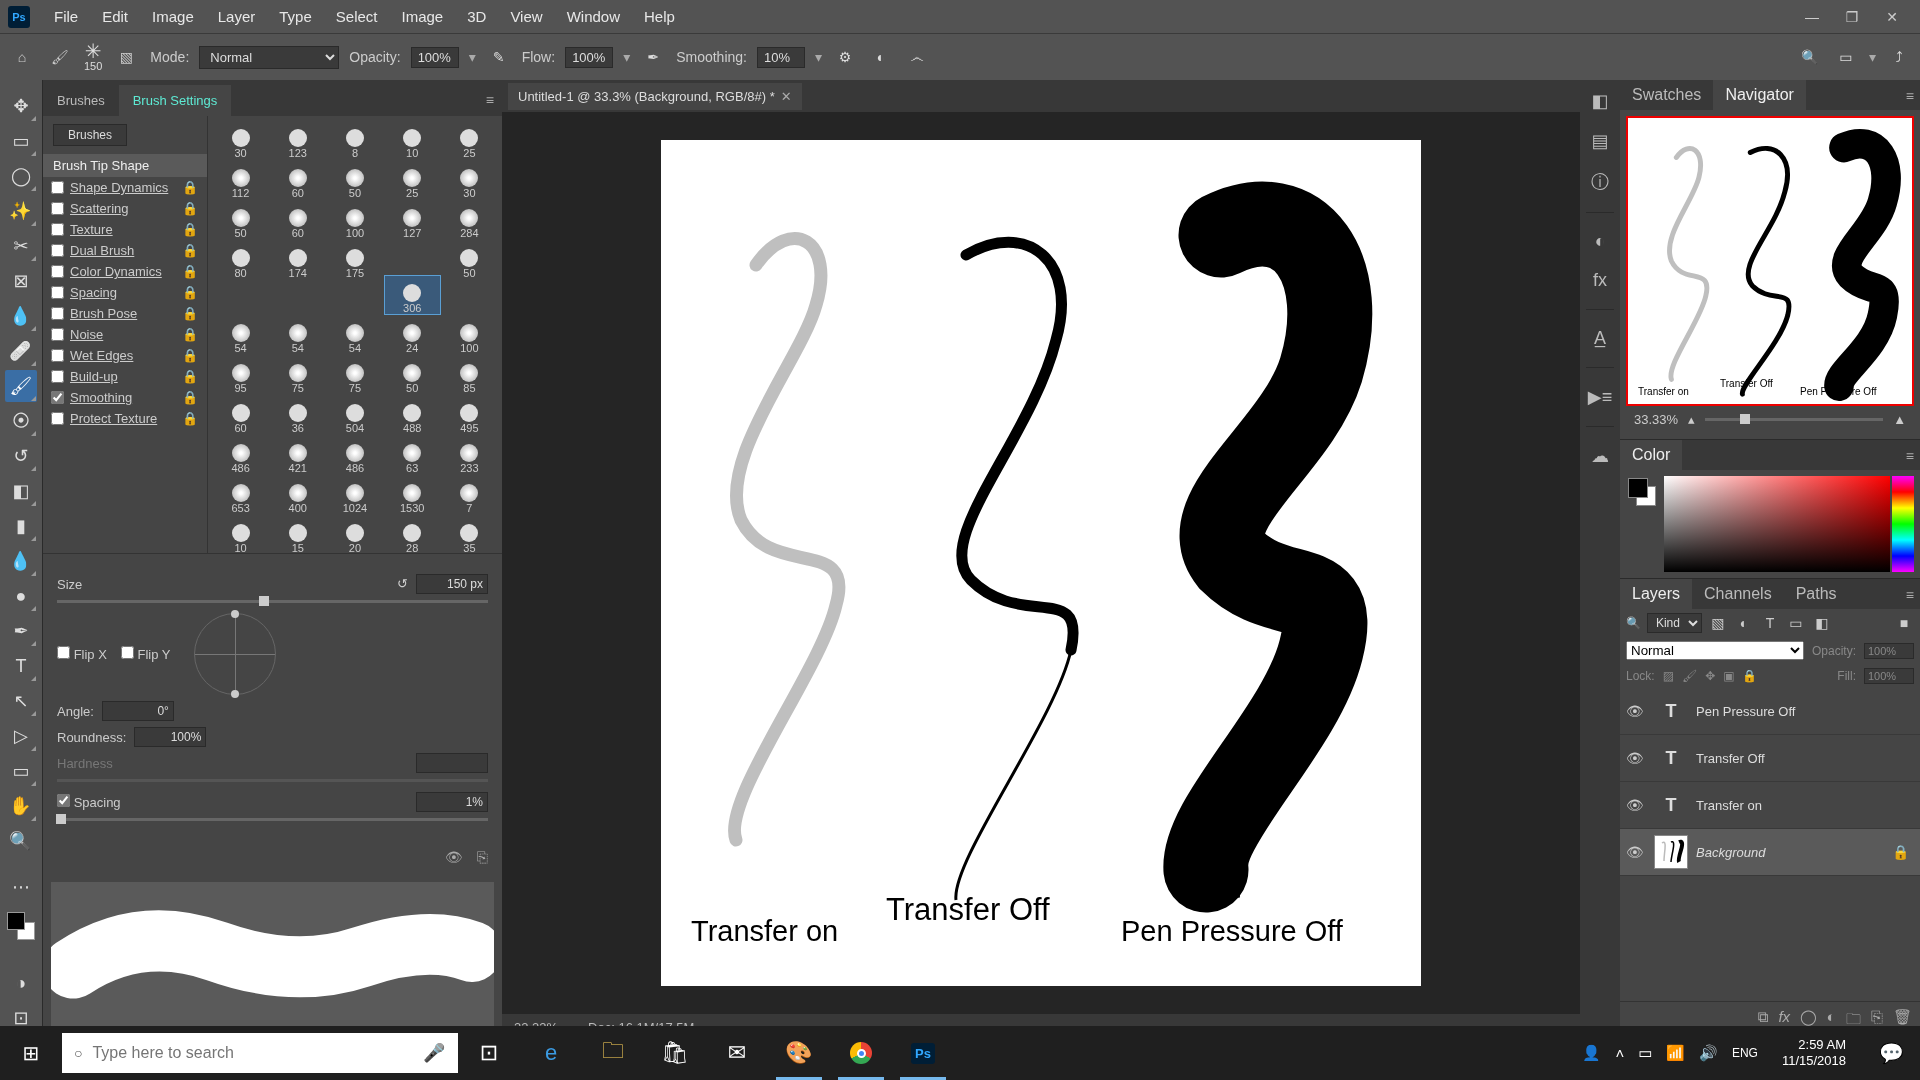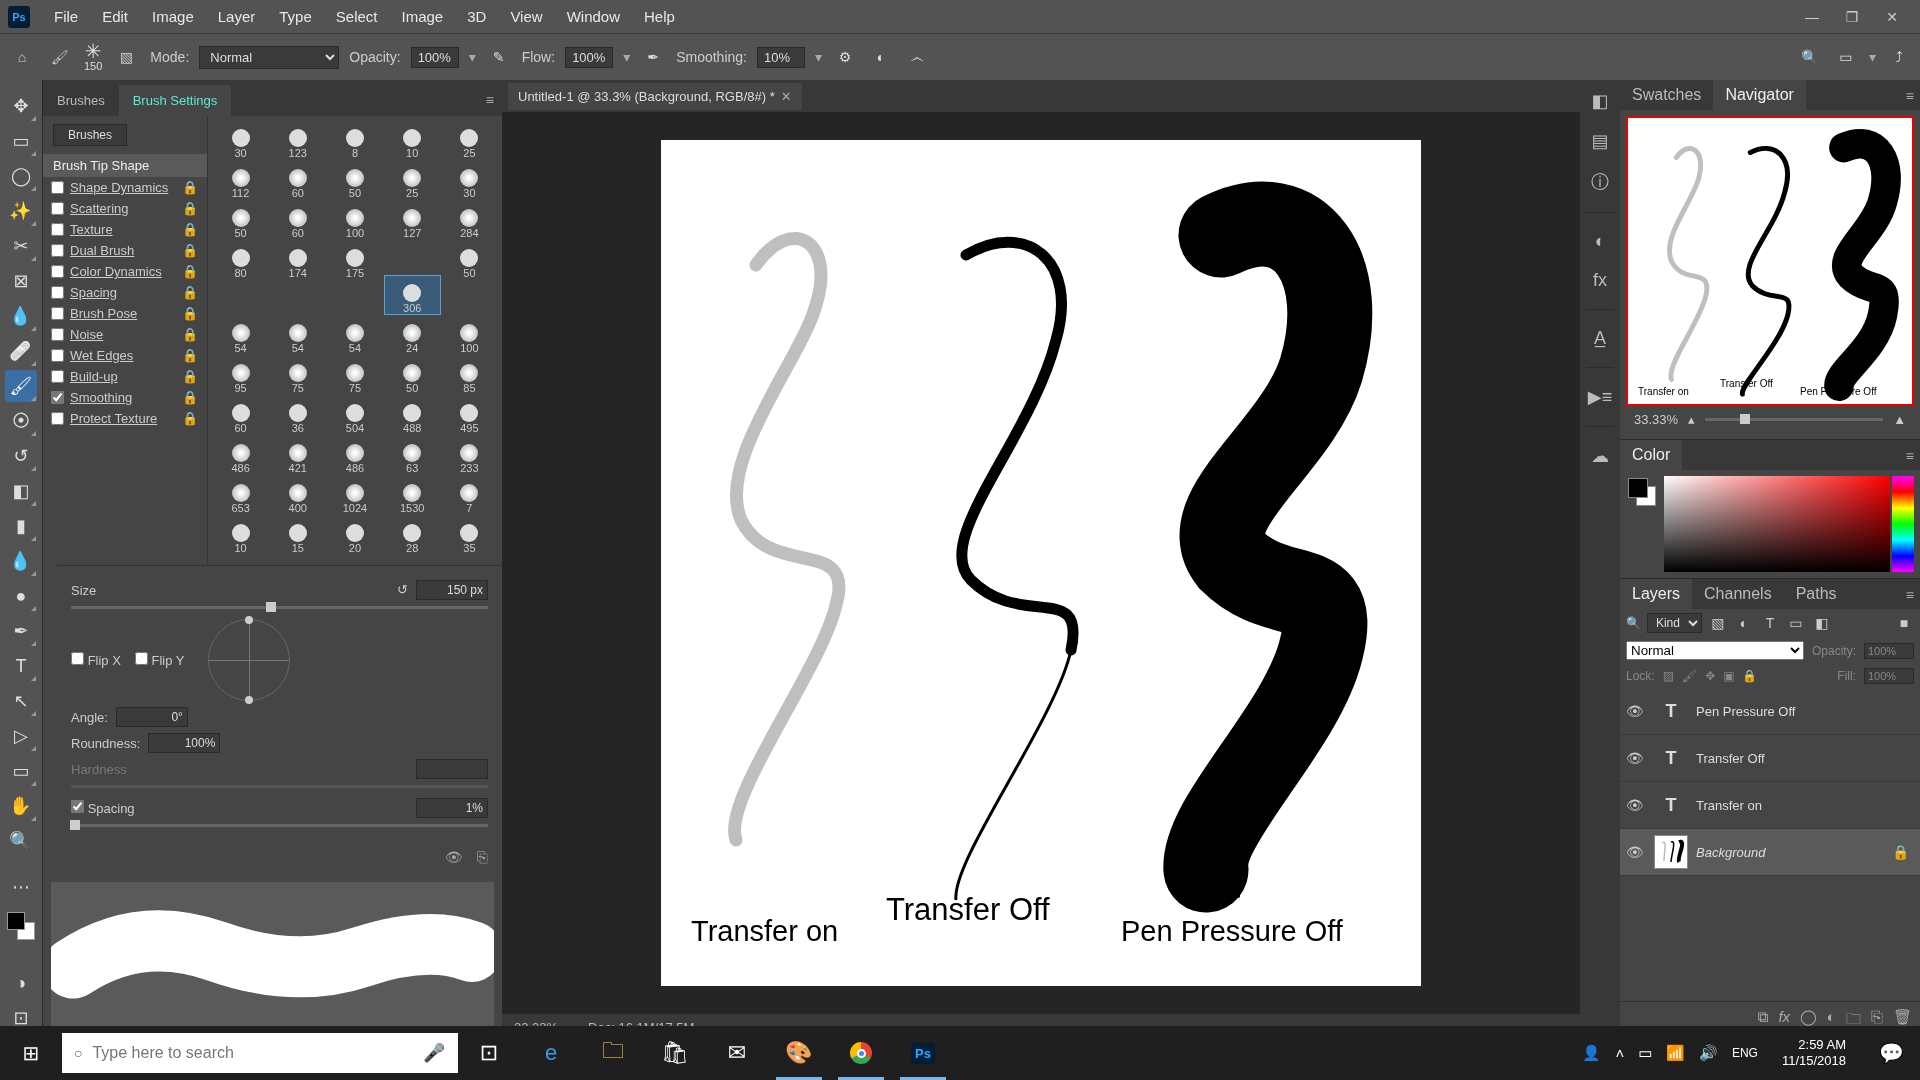--- a/index.html
+++ b/index.html
@@ -37,21 +37,21 @@
 .brush-opts .tip-shape { background: #5a5a5a; padding: 4px 10px; font-size: 13px; color: #eee; }
 .brush-opts .check-row { display: flex; align-items: center; padding: 3px 8px; font-size: 13px; justify-content: space-between; }
 .brush-opts .check-row .lf { display: flex; align-items: center; gap: 6px; text-decoration: underline; }
 .brush-opts .check-row .lock { color: #999; font-size: 13px; }
 .brush-thumbs { flex: 1; position: relative; overflow-y: auto; }
 .thumb-grid { display: grid; grid-template-columns: repeat(5, 1fr); gap: 0; padding: 4px; }
 .thumb-grid .th { height: 40px; display: flex; flex-direction: column; align-items: center; justify-content: flex-end; font-size: 11px; color: #ccc; border: 1px solid transparent; }
 .thumb-grid .th.sel { border: 1px solid #5a9fd4; background: #3a5a7a; margin-top: 35px; }
 .thumb-grid .th .dot { width: 18px; height: 18px; background: #ddd; border-radius: 50%; }
 .thumb-grid .th .tx { filter: brightness(1.2); }
-.brush-ctrls { padding: 8px 14px; font-size: 13px; color: #ccc; border-top: 1px solid #333; margin-left: 14px; }
+.brush-ctrls { padding: 14px 14px; font-size: 13px; color: #ccc; border-top: 1px solid #333; }
 .brush-ctrls .row { display: flex; align-items: center; justify-content: space-between; margin: 6px 0; }
 .brush-ctrls input[type=text] { width: 72px; background: #3a3a3a; border: 1px solid #2a2a2a; color: #ddd; font-size: 12px; text-align: right; padding: 2px 4px; }
 .brush-ctrls .slider { height: 3px; background: #666; position: relative; margin: 4px 0 10px; }
 .brush-ctrls .slider .knob { position: absolute; width: 10px; height: 10px; background: #ccc; top: -4px; transform: translateX(-50%); }
 .brush-ctrls .angle-widget { float: right; width: 82px; height: 82px; border: 1px solid #666; border-radius: 50%; position: relative; margin-left: 10px; }
 .brush-ctrls .angle-widget .h { position: absolute; width: 100%; height: 1px; background: #777; top: 50%; }
 .brush-ctrls .angle-widget .v { position: absolute; height: 100%; width: 1px; background: #777; left: 50%; }
 .brush-preview { height: 150px; background: #5a5a5a; margin: 8px; display: flex; align-items: center; justify-content: center; position: relative; }
 .brush-preview svg { width: 100%; height: 100%; }
 .brush-prev-row { display:flex; justify-content:flex-end; gap:14px; padding:4px 14px 8px; color:#aaa;}

